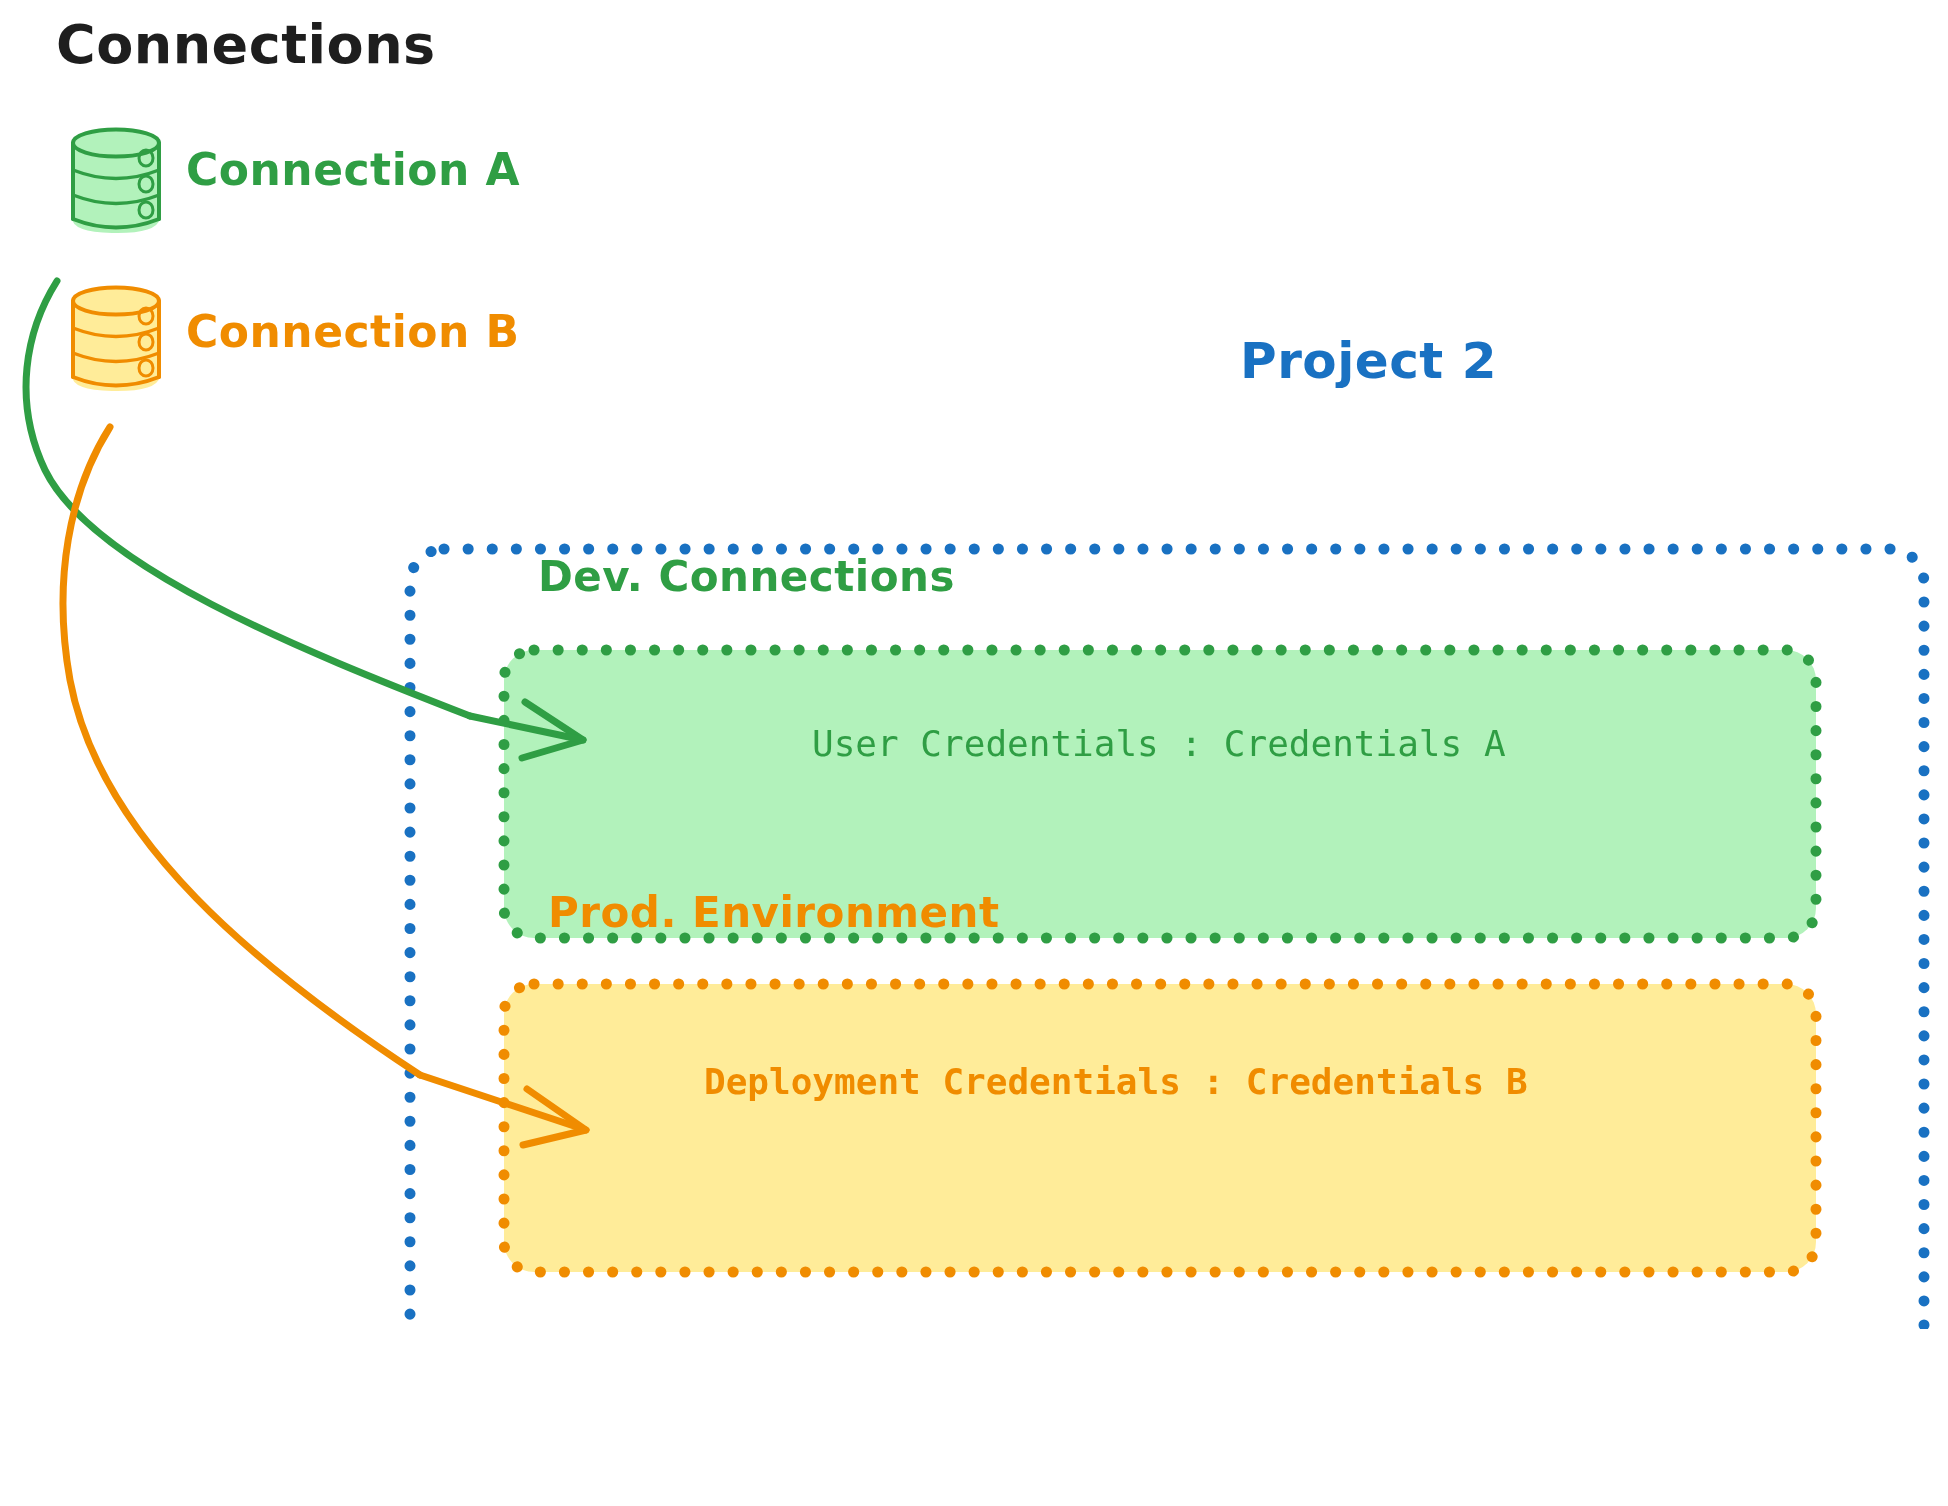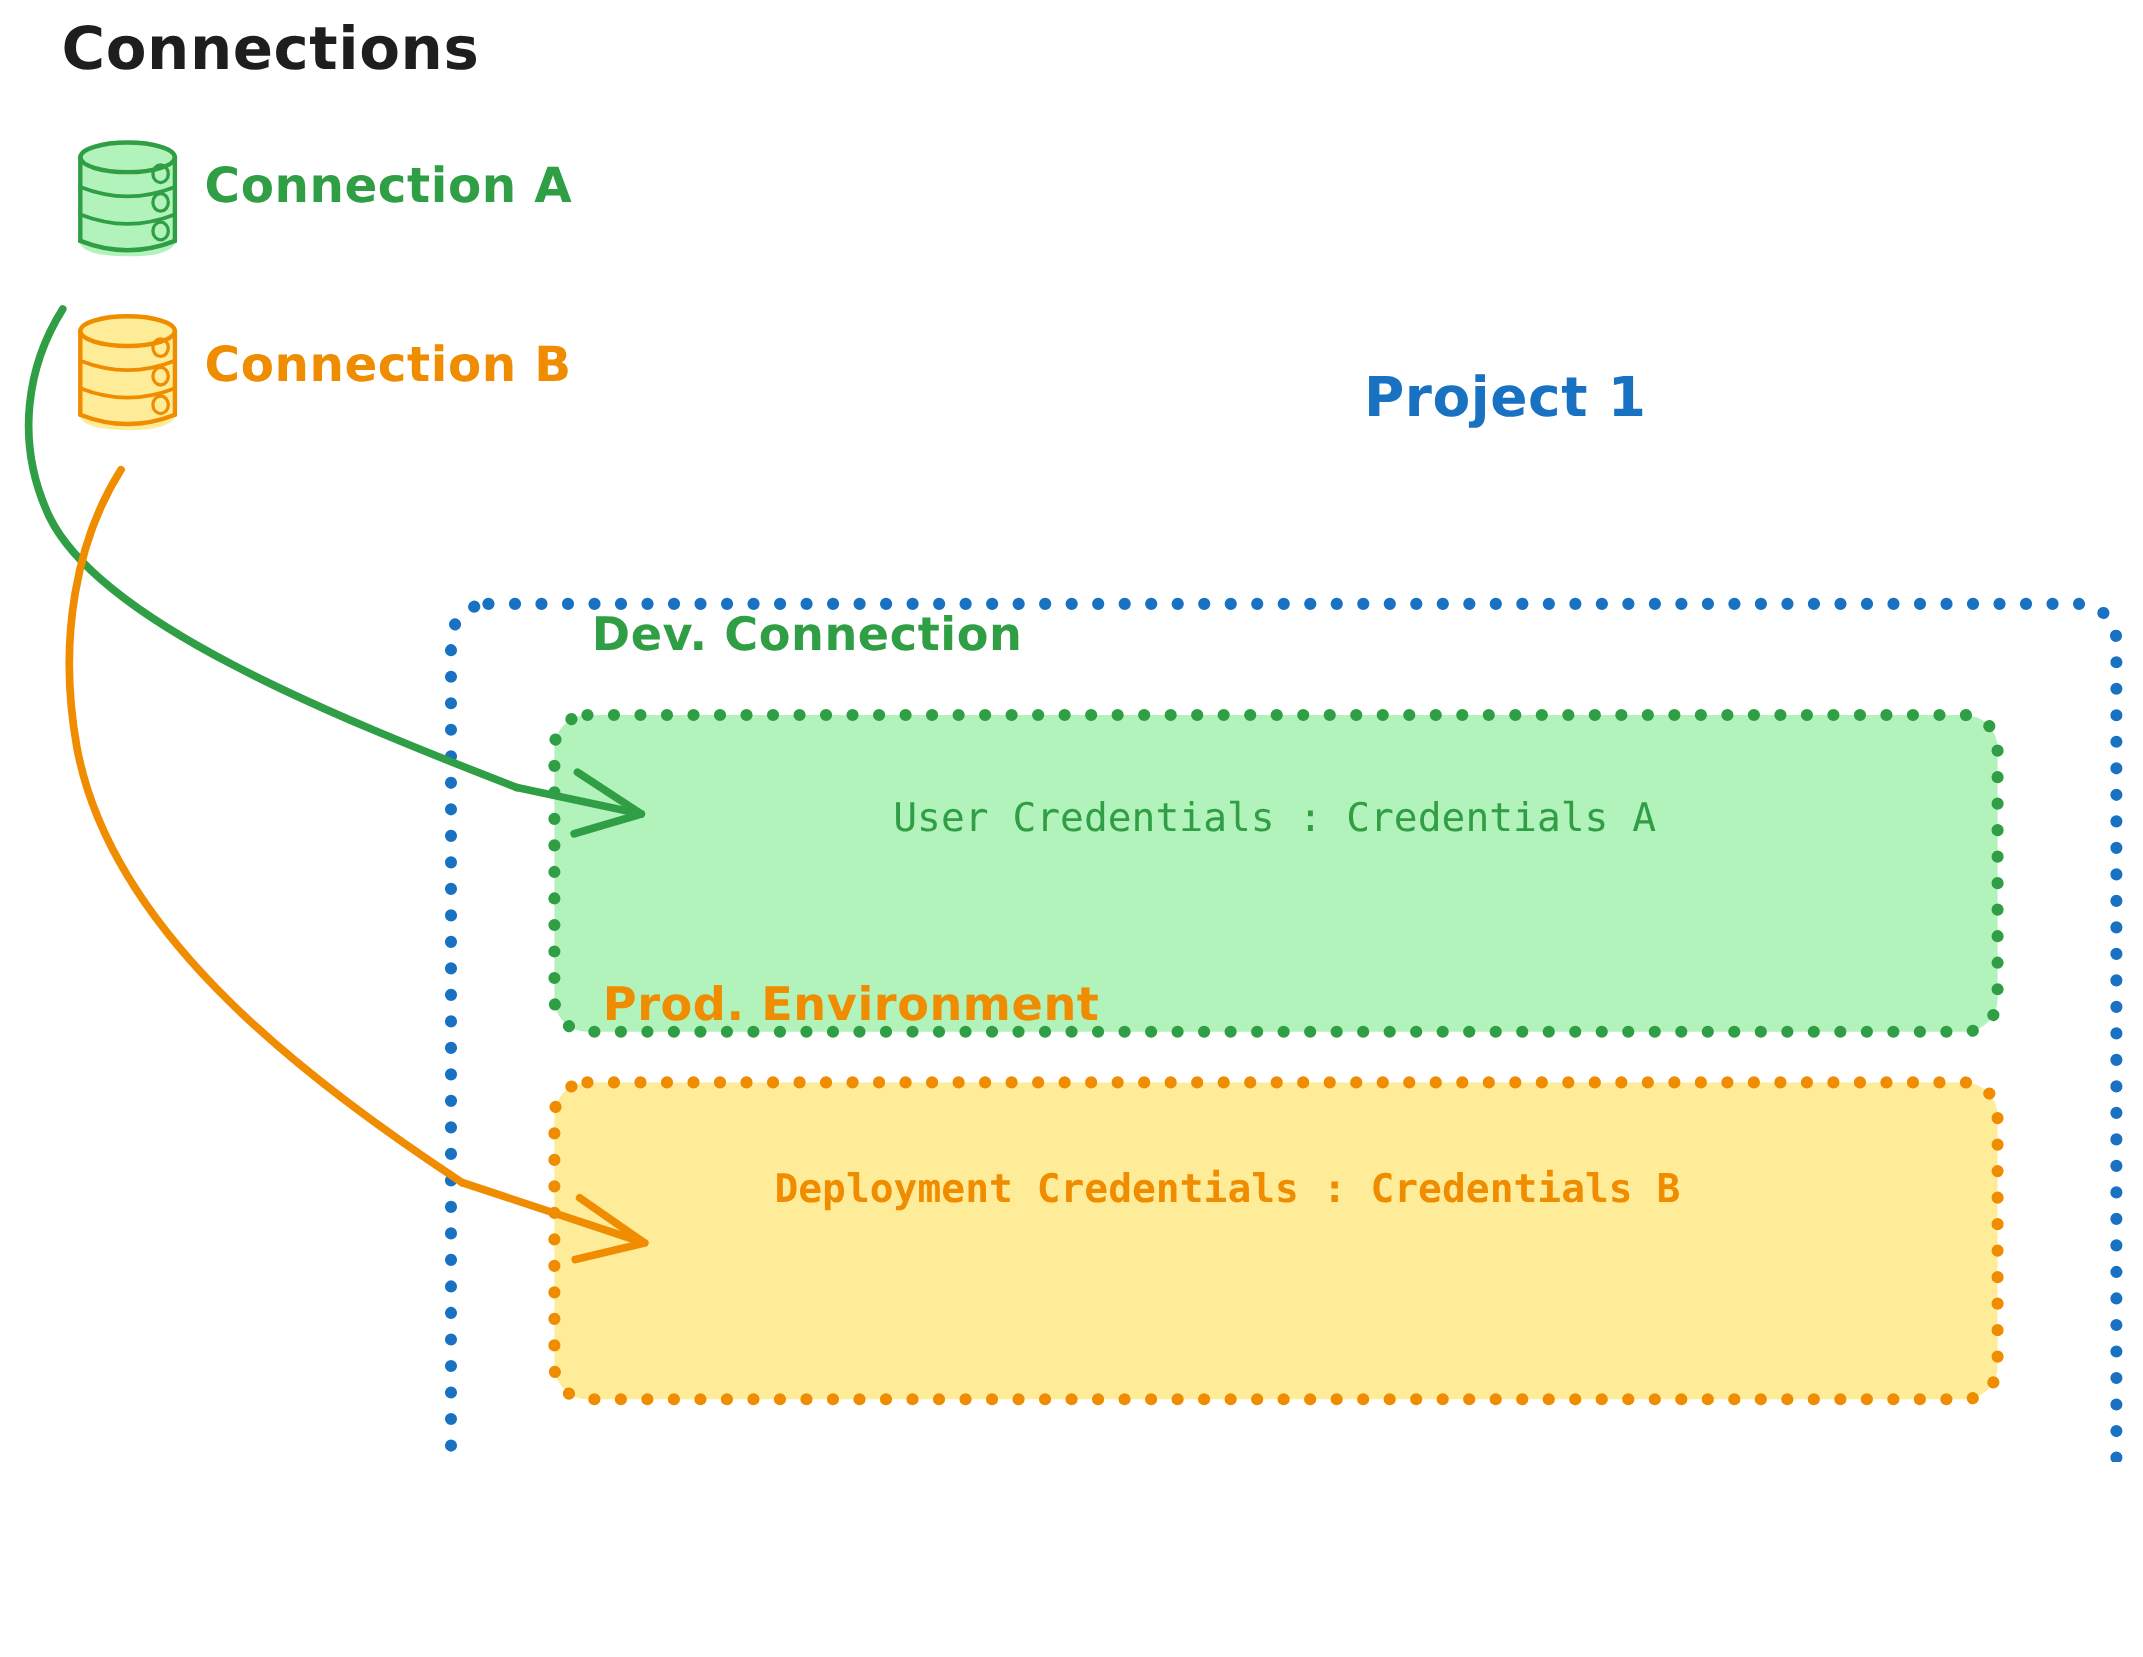--- a/index.html
+++ b/index.html
@@ -161,23 +161,23 @@
     </g>
 
   </svg>
 
   <div class="lbl hand" id="title-connections">Connections</div>
 
   <div class="lbl hand" id="label-connection-b">Connection B</div>
 
   <div class="lbl hand" id="label-connection-a">Connection A</div>
 
-  <div class="lbl hand" id="label-project-title">Project 1</div>
+  <div class="lbl hand" id="label-project-title">Project 2</div>
 
-  <div class="lbl hand" id="label-dev-env">Dev. Connection</div>
+  <div class="lbl hand" id="label-dev-env">Dev. Connections</div>
 
   <div class="lbl mono" id="text-dev-credentials">User Credentials : Credentials A</div>
 
   <div class="lbl hand" id="label-prod-env">Prod. Environment</div>
 
   <div class="lbl mono" id="text-prod-credentials">Deployment Credentials : Credentials B</div>
 
 </div>
 
 </body></html>

